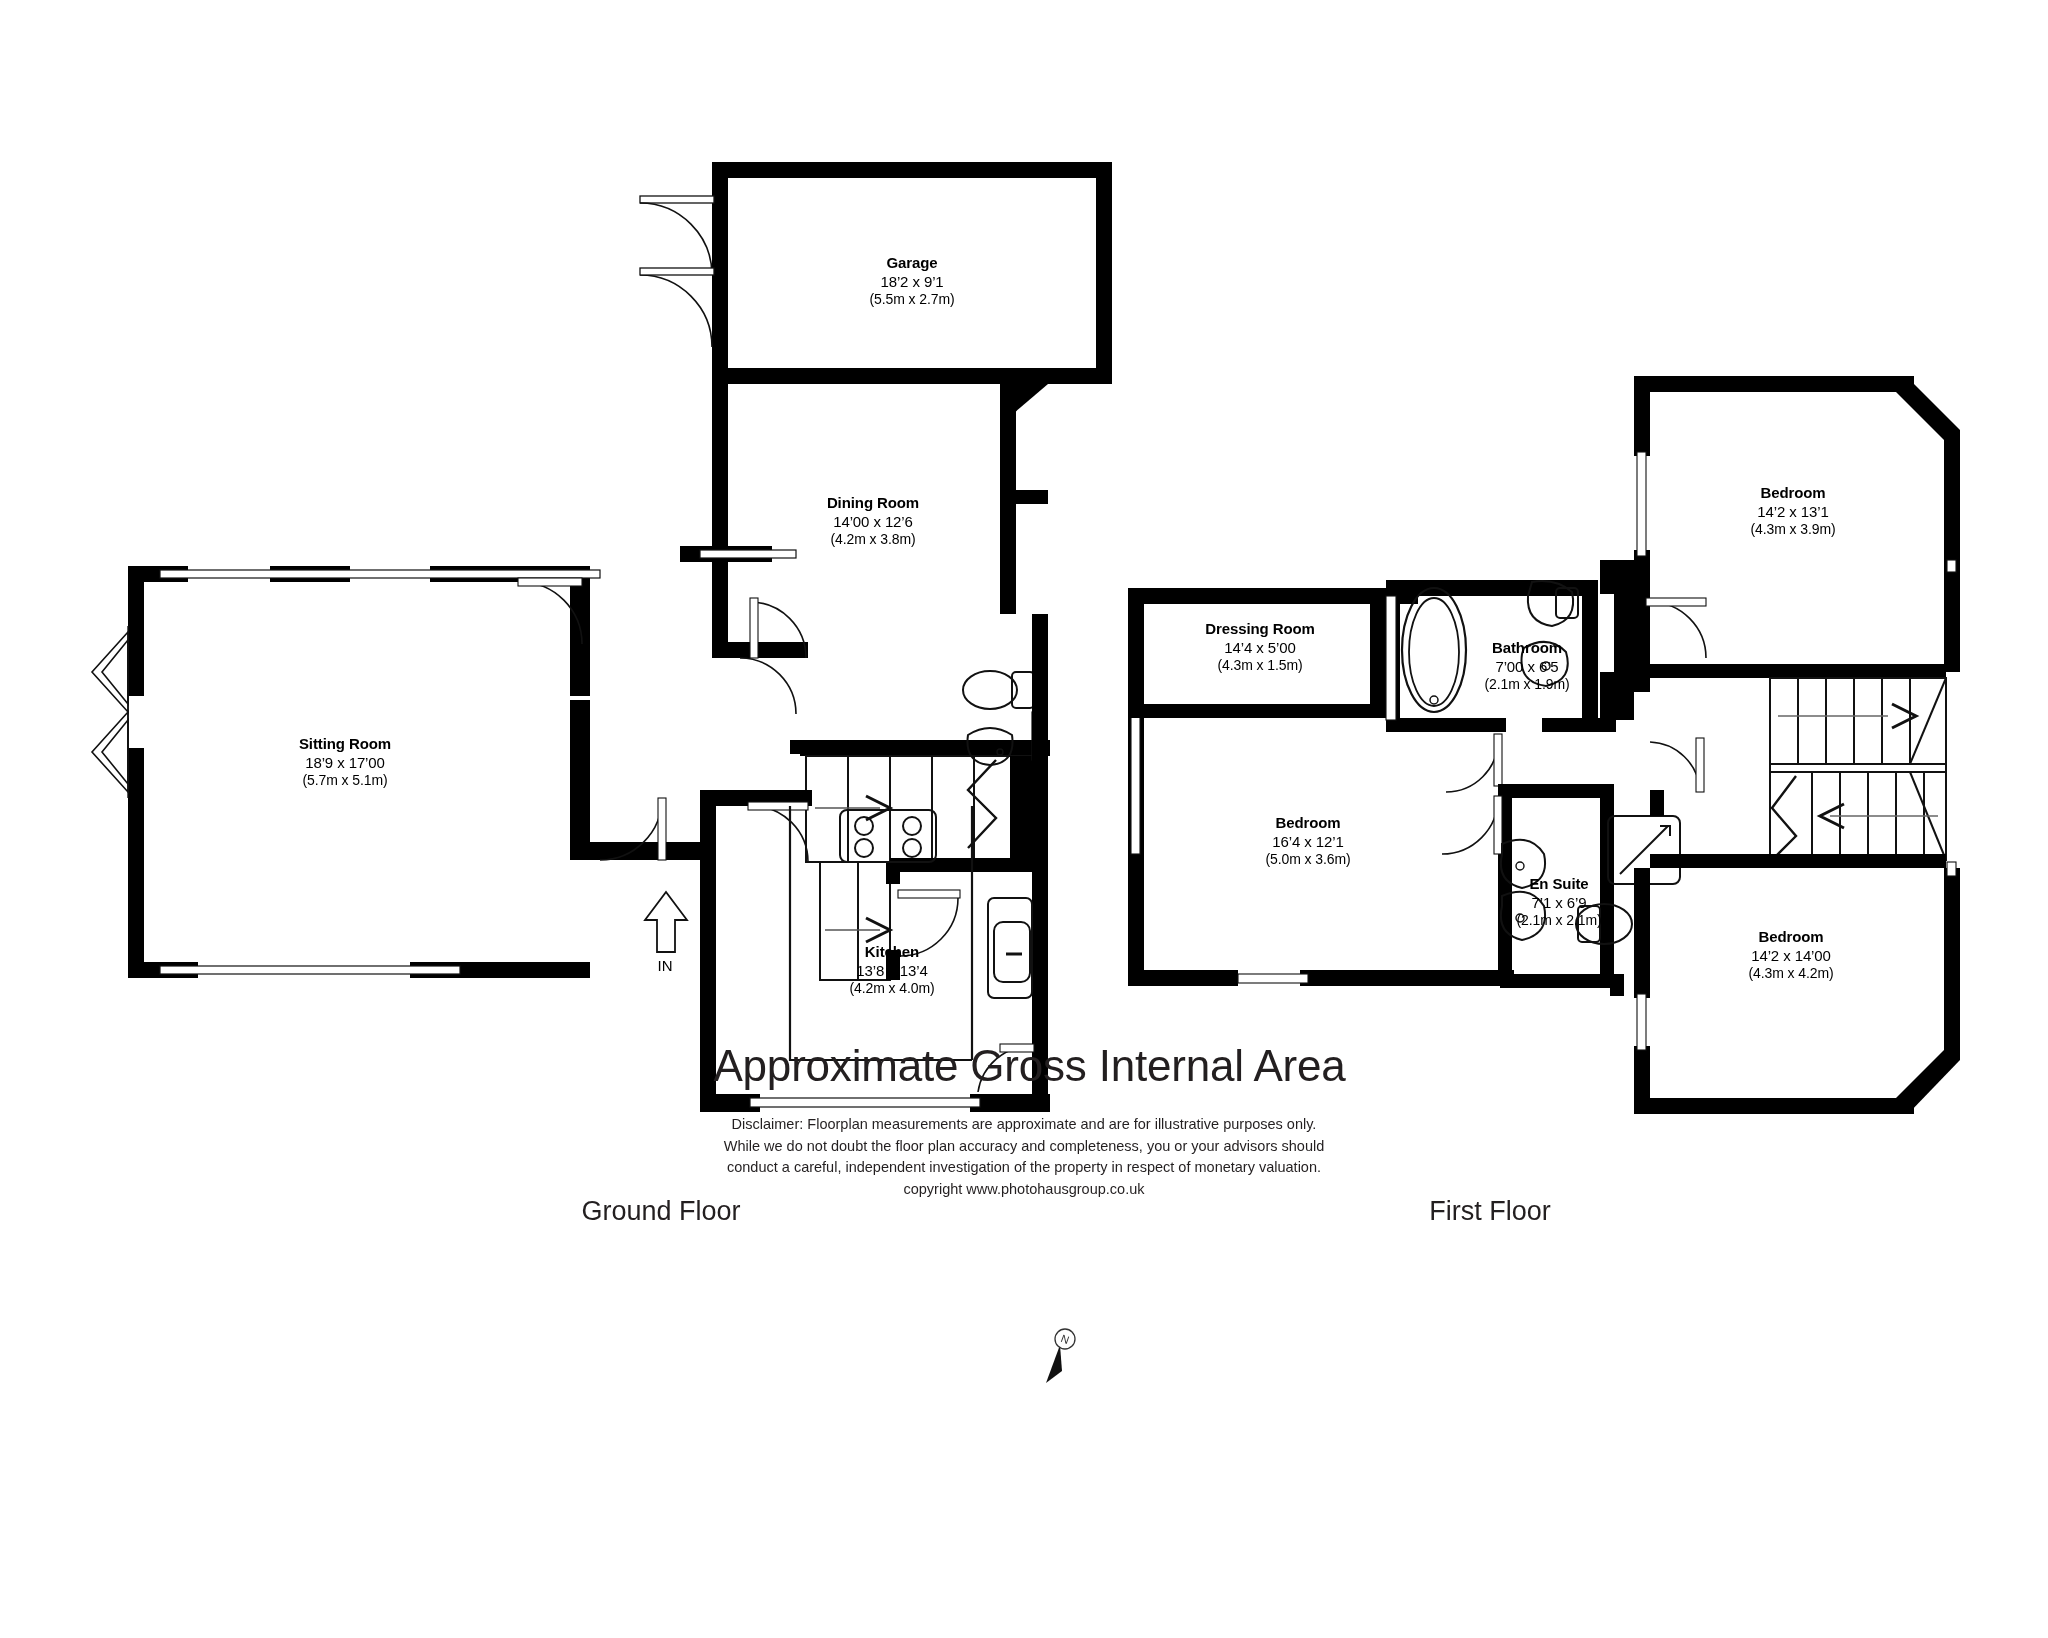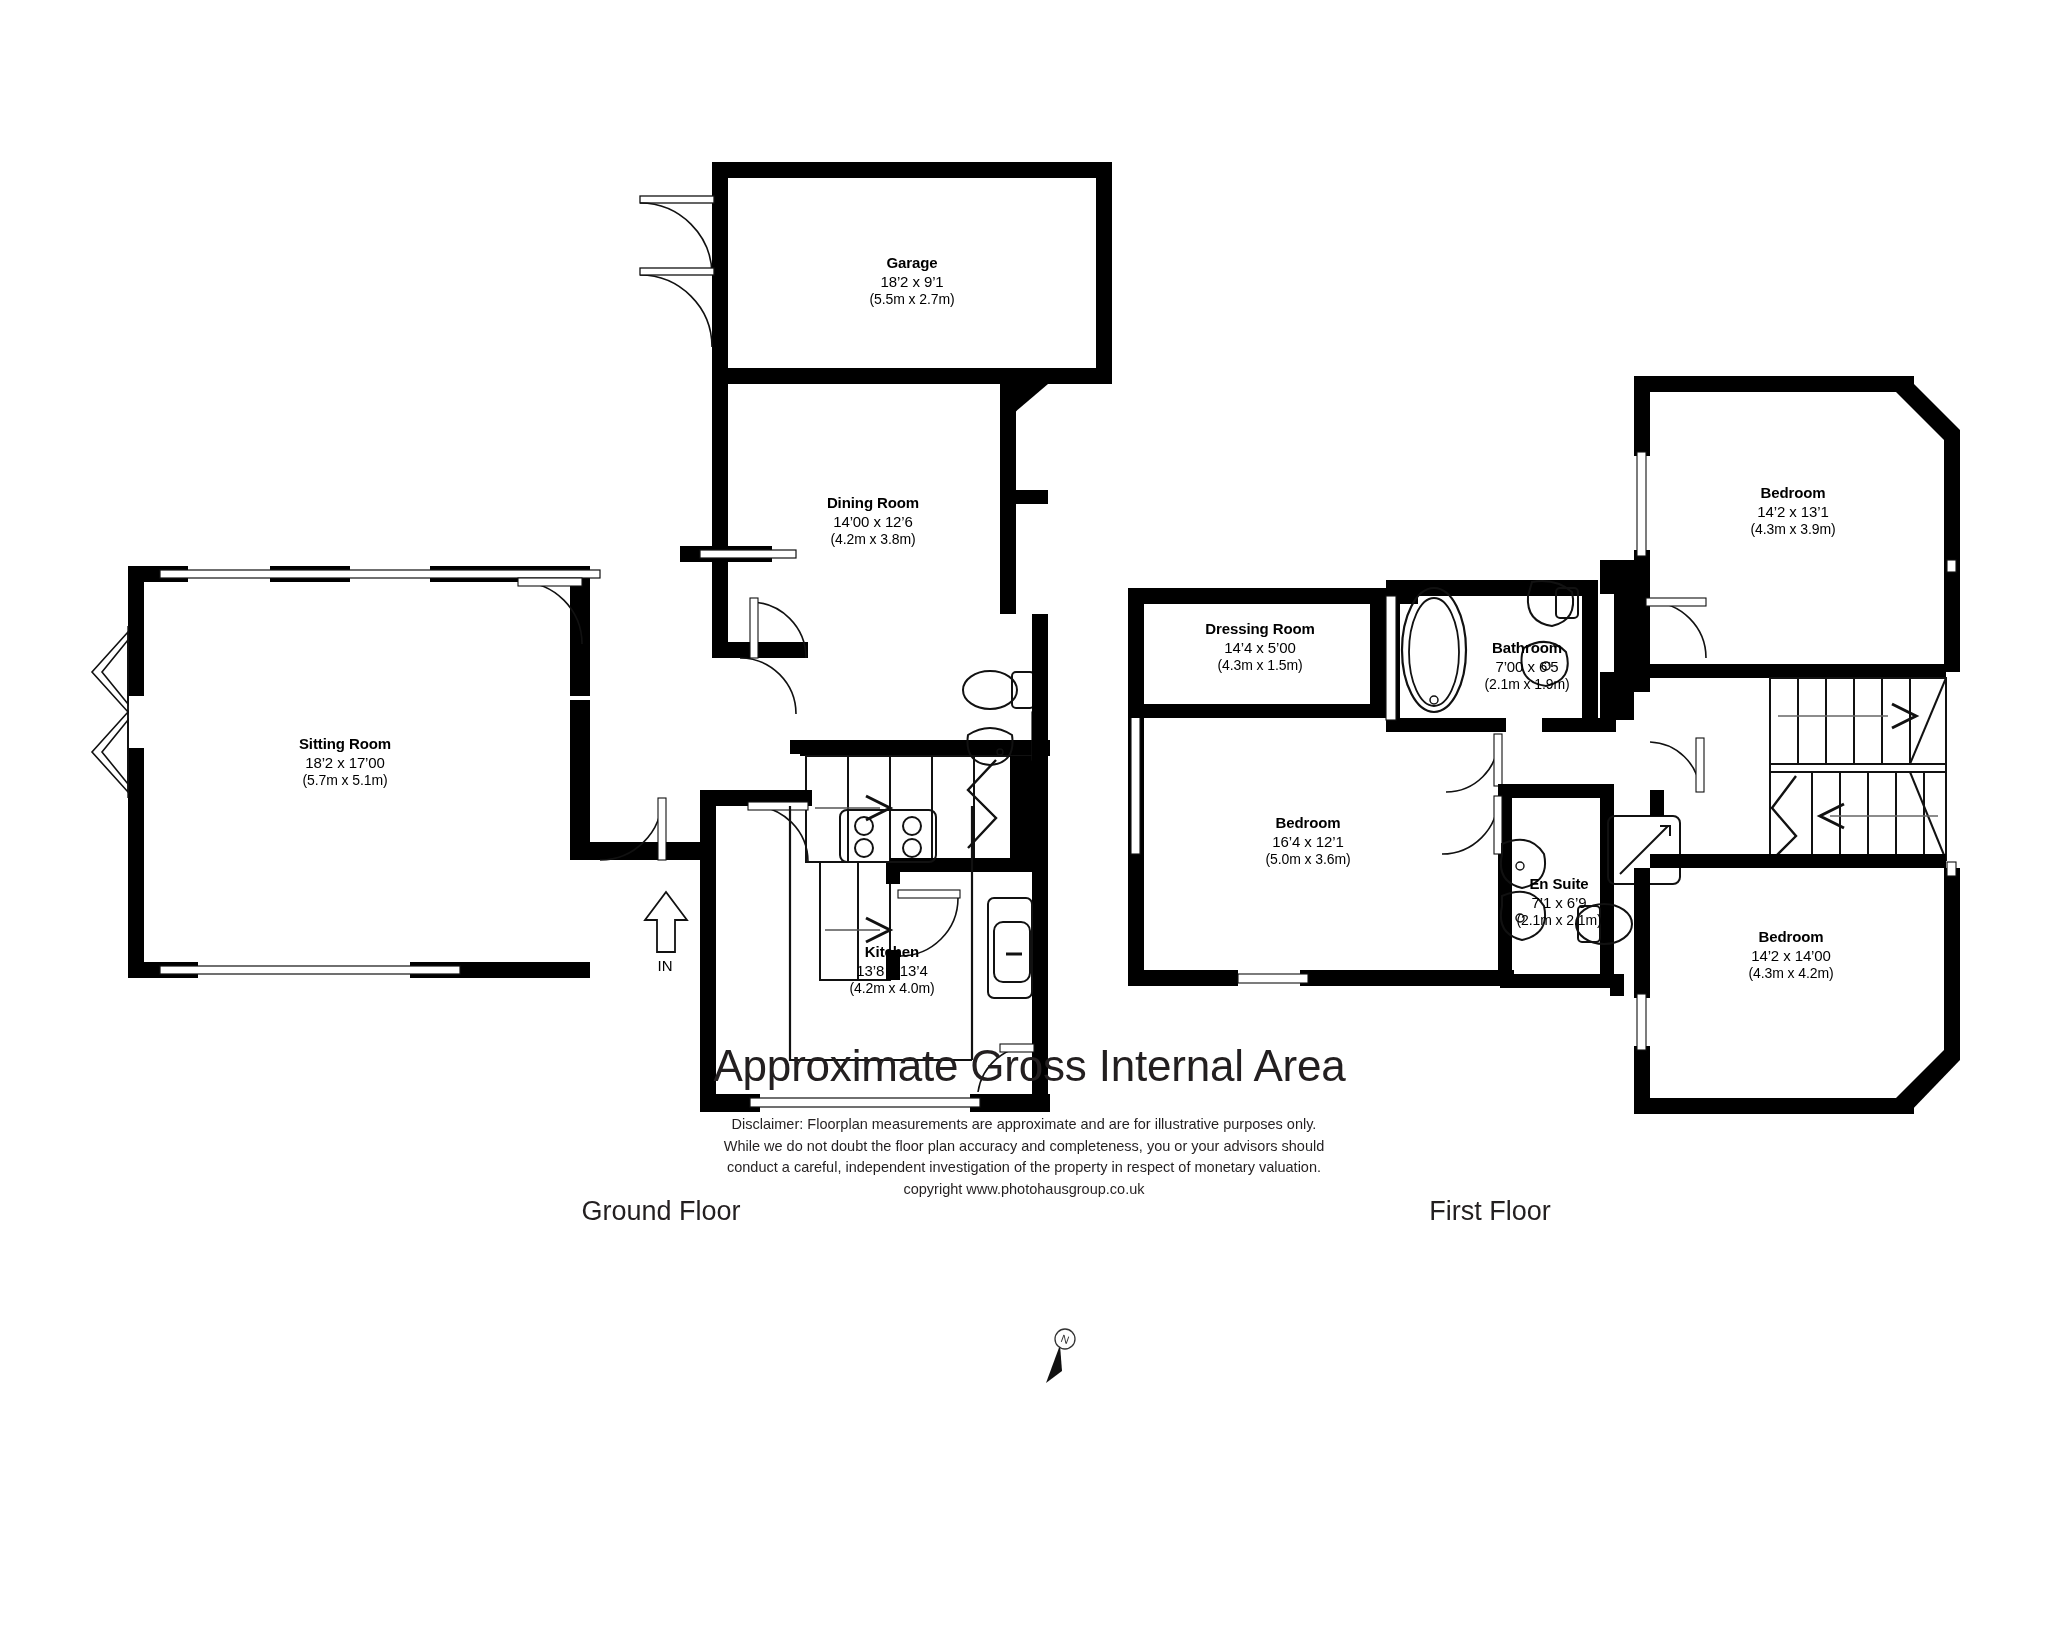--- a/index.html
+++ b/index.html
@@ -375,21 +375,21 @@
   </div>
 
   <div class="roomlabel" style="left:873px; top:493px;">
     <span class="rname">Dining Room</span>
     <span class="rdim">14’00 x 12’6</span>
     <span class="rmet">(4.2m x 3.8m)</span>
   </div>
 
   <div class="roomlabel" style="left:337px; top:734px;margin-left:8px;">
     <span class="rname">Sitting Room</span>
-    <span class="rdim">18’2 x 17’00</span>
+    <span class="rdim">18’9 x 17’00</span>
     <span class="rmet">(5.7m x 5.1m)</span>
   </div>
 
   <div class="roomlabel" style="left:892px; top:906px;margin-top:36px;">
     <span class="rname">Kitchen</span>
     <span class="rdim">13’8 x 13’4</span>
     <span class="rmet">(4.2m x 4.0m)</span>
   </div>
 
   <div class="inlabel" style="left:665px; top:957px;">IN</div>

